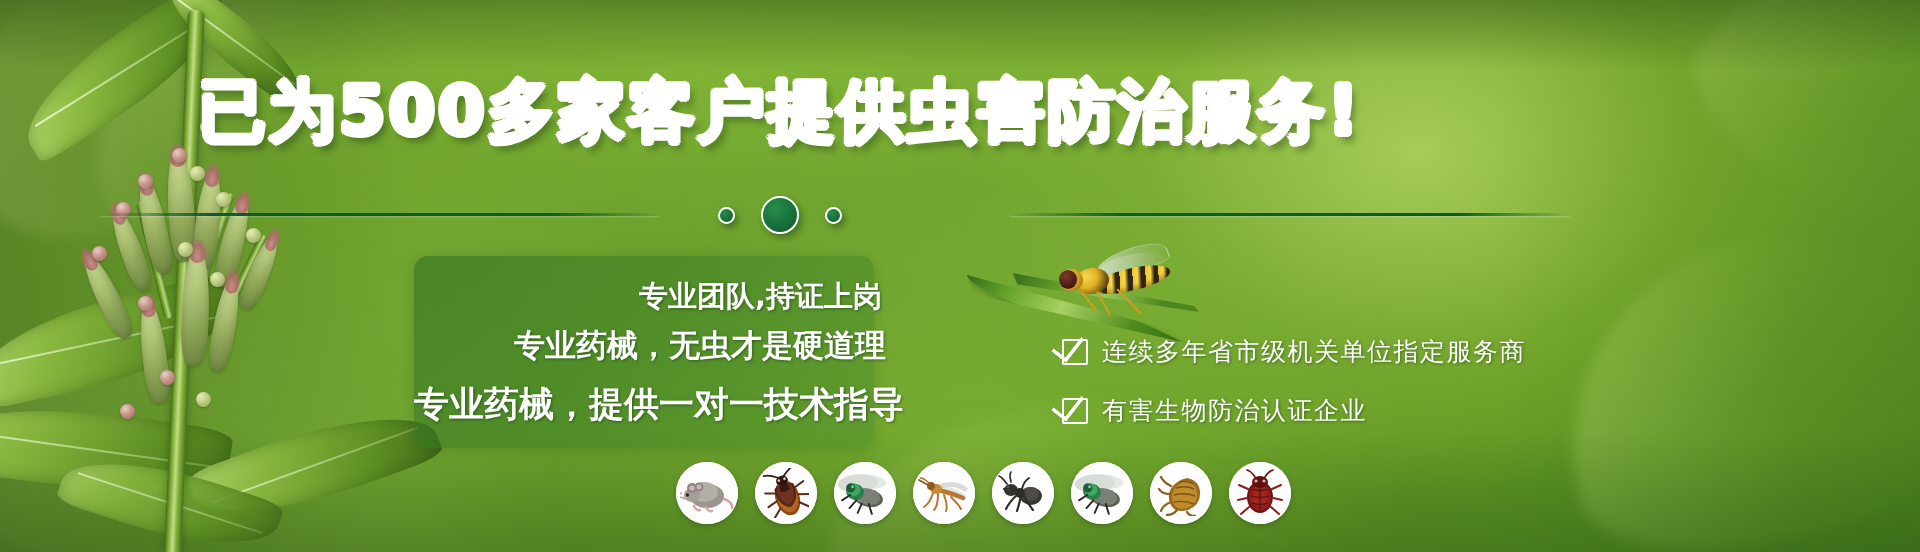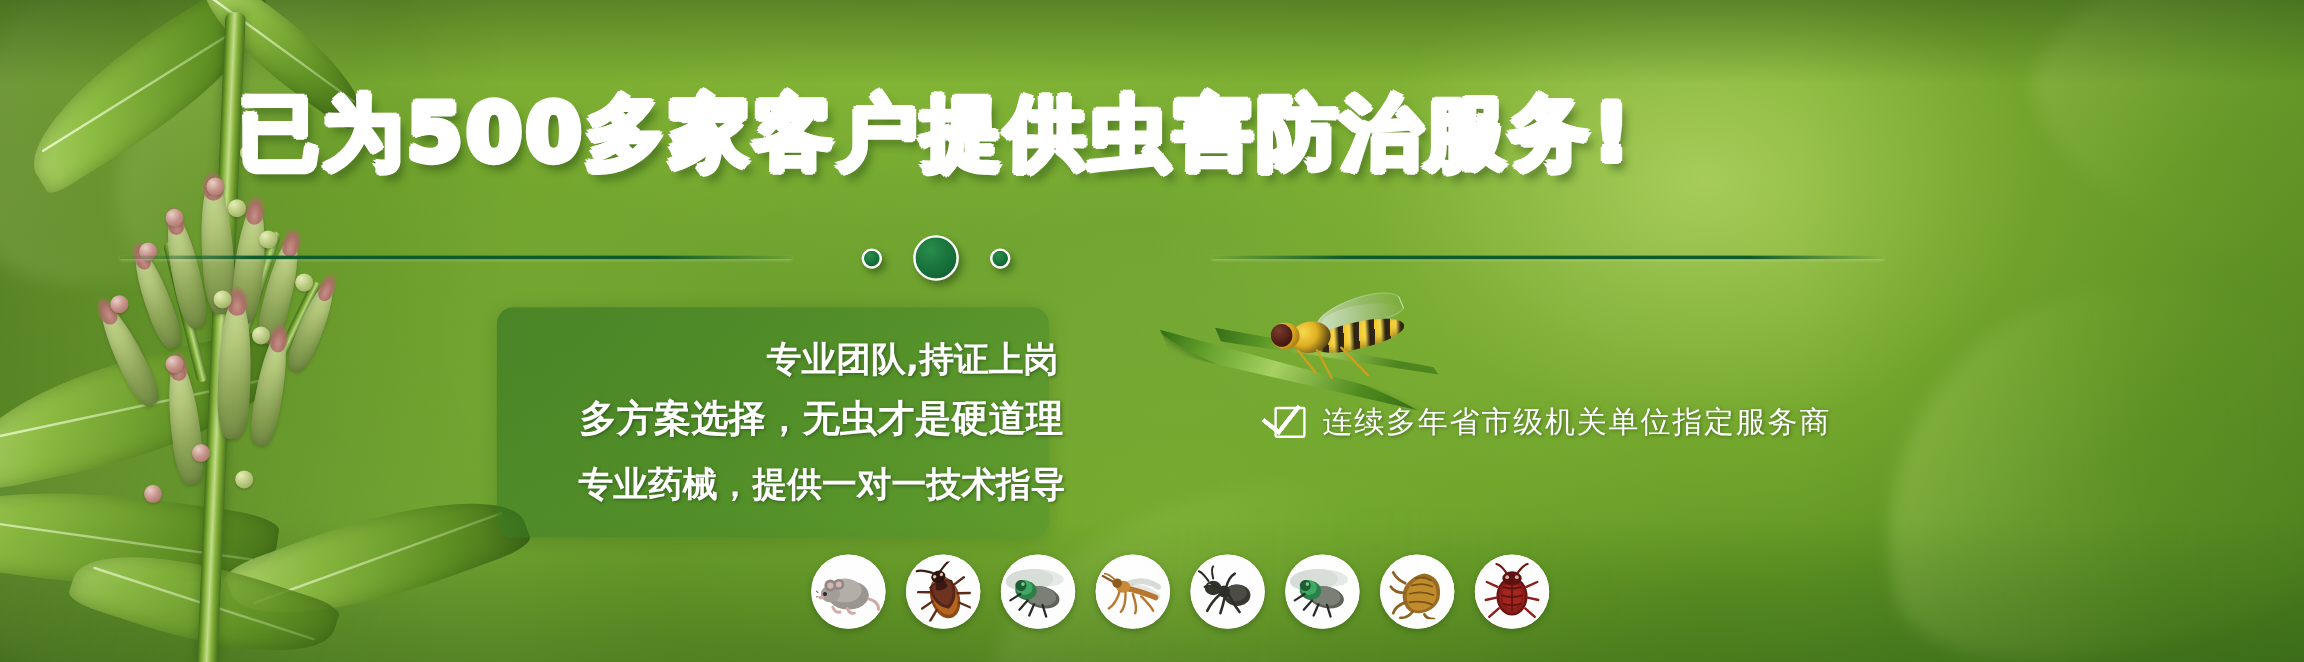--- a/index.html
+++ b/index.html
@@ -168,21 +168,21 @@
   }
   .pline {
     color:#ffffff; font-weight:bold;
     text-align:right;
     white-space:nowrap;
     font-family:"DejaVu Sans","Liberation Sans",sans-serif;
     text-shadow:1px 1px 3px rgba(20,50,12,.55);
   }
   .pline.l1 { font-size:29px; letter-spacing:0px; margin-bottom:8px; padding-right:6px; }
   .pline.l2 { font-size:31px; letter-spacing:0px; margin-bottom:14px; padding-right:2px; }
-  .pline.l3 { font-size:29px; letter-spacing:0px; padding-right:0px; }
+  .pline.l3 { font-size:35px; letter-spacing:0px; padding-right:0px; }
 
   
   .grassblade {
     position:absolute; left:960px; top:300px; width:240px; height:28px;
     background:linear-gradient(100deg,#2d6a14 0%,#63a02a 18%,#a8d162 42%,#4f8a1e 72%,#2c6414 100%);
     border-radius:0 60% 0 60%;
     transform:rotate(18deg);
     box-shadow:0 2px 6px rgba(20,50,12,.35);
     clip-path:polygon(0% 42%, 98% 0%, 100% 28%, 6% 100%);
   }
@@ -369,21 +369,21 @@
   <div class="rule right"></div>
   <div class="dots">
     <span class="dot small"></span>
     <span class="dot big"></span>
     <span class="dot small"></span>
   </div>
 
   <div class="panel"></div>
   <div class="panel-lines">
     <div class="pline l1">专业团队,持证上岗</div>
-    <div class="pline l2">多方案选择，无虫才是硬道理</div>
+    <div class="pline l2">专业药械，无虫才是硬道理</div>
     <div class="pline l3">专业药械，提供一对一技术指导</div>
   </div>
 
   <div class="grassblade"></div>
   <div class="grassblade2"></div>
   <div class="fly">
     <div class="wing"></div>
     <div class="wing2"></div>
     <div class="abdomen"></div>
     <div class="thorax"></div>
@@ -391,20 +391,24 @@
     <div class="eye"></div>
     <div class="leg lg1"></div>
     <div class="leg lg2"></div>
     <div class="leg lg3"></div>
   </div>
 
   <div class="checklist">
     <div class="citem">
       <span class="cbox"></span>
       <span class="ctext">连续多年省市级机关单位指定服务商</span>
+    </div>
+    <div class="citem">
+      <span class="cbox"></span>
+      <span class="ctext">有害生物防治认证企业</span>
     </div>
   </div>
 
   <div class="pests">
 
     <div class="pest" title="鼠">
       <svg width="54" height="40" viewBox="0 0 54 40">
         <ellipse cx="27" cy="23" rx="17" ry="12" fill="#9a958f"></ellipse>
         <ellipse cx="24" cy="19" rx="14" ry="10" fill="#b3aea8"></ellipse>
         <ellipse cx="12" cy="22" rx="8" ry="7" fill="#a39e98"></ellipse>

